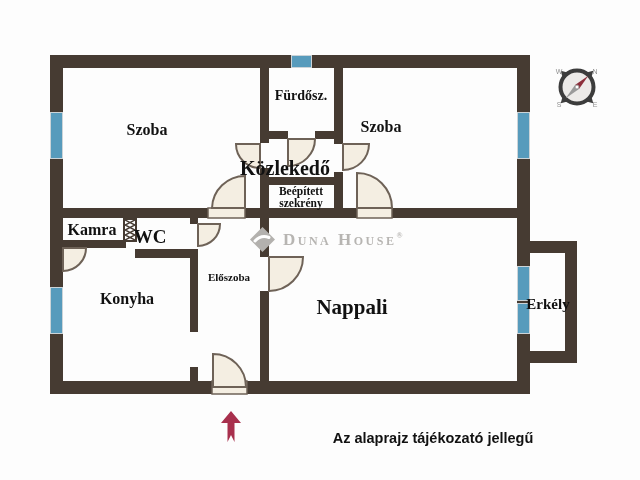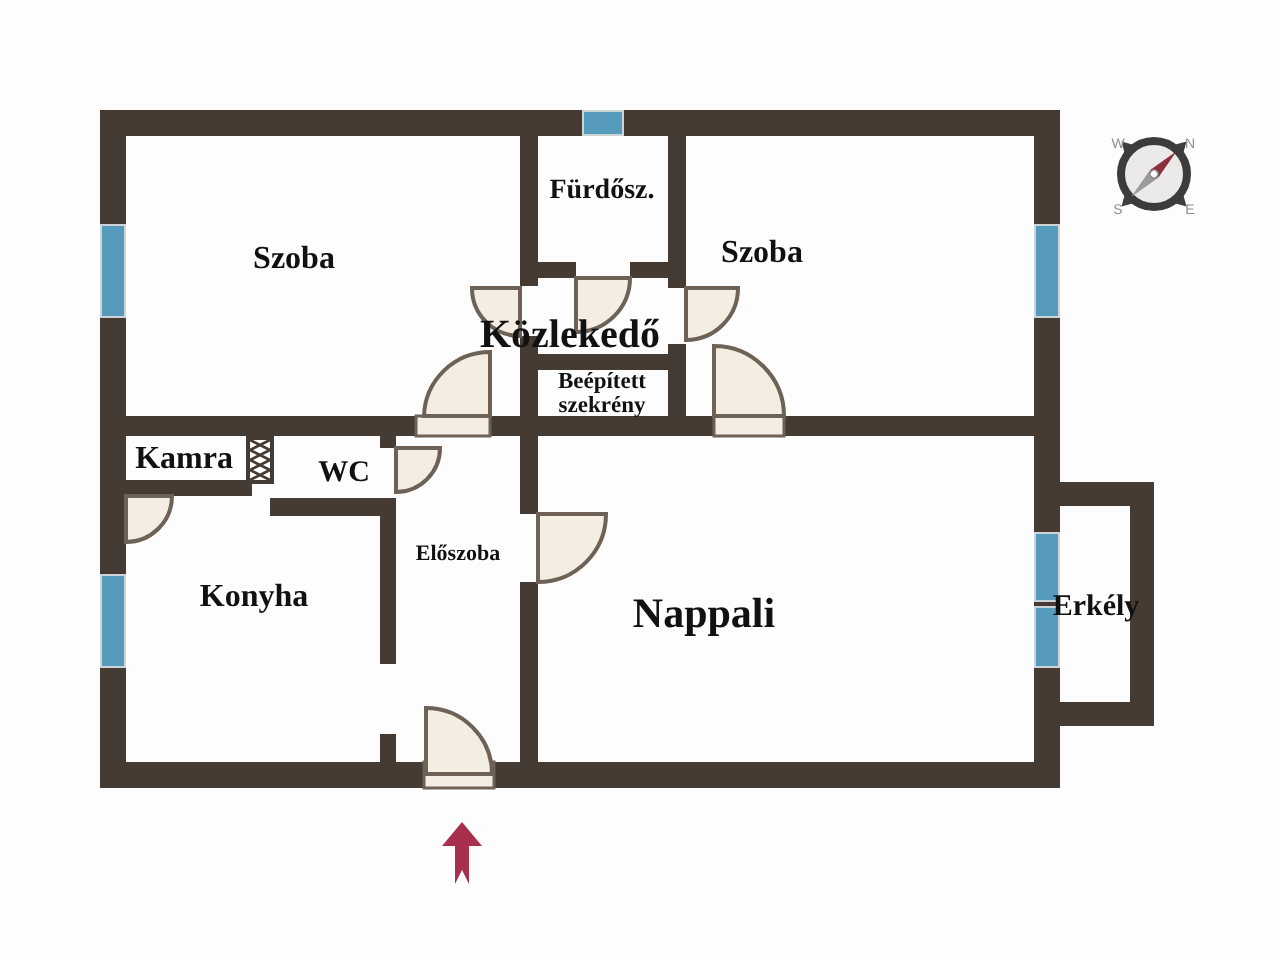--- a/index.html
+++ b/index.html
@@ -81,26 +81,33 @@
     <path class="door" d="M269,257 L303,257 A34,34 0 0 1 269,291 Z"></path>
     <path class="door" d="M213,387 L213,354 A33,33 0 0 1 246,387 Z"></path>
   </svg>
 
   <div class="room-label" style="left:147px;top:130px;font-size:16px">Szoba</div>
   <div class="room-label" style="left:301px;top:96px;font-size:14px">Fürdősz.</div>
   <div class="room-label" style="left:381px;top:127px;font-size:16px">Szoba</div>
   <div class="room-label" style="left:285px;top:168px;font-size:20px">Közlekedő</div>
   <div class="room-label wrap" style="left:301px;top:197px;font-size:11.5px;width:72px">Beépített szekrény</div>
   <div class="room-label" style="left:92px;top:230px;font-size:16px">Kamra</div>
-  <div class="room-label" style="left:172px;top:237px;font-size:15px">WC</div>
+  <div class="room-label" style="left:150px;top:237px;font-size:19px">WC</div>
   <div class="room-label" style="left:229px;top:277px;font-size:11px">Előszoba</div>
   <div class="room-label" style="left:127px;top:299px;font-size:16px">Konyha</div>
   <div class="room-label" style="left:352px;top:307px;font-size:21px">Nappali</div>
   <div class="room-label" style="left:548px;top:304px;font-size:15px">Erkély</div>
 
+  <div id="watermark">
+    <svg width="27" height="27" viewBox="0 0 27 27">
+      <polygon points="13.5,1 26,13.5 13.5,26 1,13.5" fill="#b3b1ae"></polygon>
+      <path d="M6,15 Q12,8.5 20,11.5" stroke="#ffffff" stroke-width="3" fill="none" stroke-linecap="round"></path>
+    </svg>
+    <span class="brand"><span>Duna House</span><sup>®</sup></span>
+  </div>
 
   <svg class="svg-layer" style="left:552px;top:62px" width="50" height="50" viewBox="0 0 50 50">
     <g transform="rotate(45 25 25)" fill="#3f3f3f">
       <polygon points="25,2 21,9 29,9"></polygon>
       <polygon points="25,48 21,41 29,41"></polygon>
       <polygon points="2,25 9,21 9,29"></polygon>
       <polygon points="48,25 41,21 41,29"></polygon>
     </g>
     <circle cx="25" cy="25" r="16.5" fill="#eceae8" stroke="#3c3c3c" stroke-width="4"></circle>
     <g transform="rotate(45 25 25)">
@@ -111,14 +118,15 @@
     <text class="compass-letter" x="7" y="12" text-anchor="middle">W</text>
     <text class="compass-letter" x="43" y="12" text-anchor="middle">N</text>
     <text class="compass-letter" x="7" y="45" text-anchor="middle">S</text>
     <text class="compass-letter" x="43" y="45" text-anchor="middle">E</text>
   </svg>
 
   <svg class="svg-layer" style="left:221px;top:411px" width="20" height="31" viewBox="0 0 20 31">
     <polygon points="10,0 0,12 6.5,12 6.5,31 10,24 13.5,31 13.5,12 20,12" style="fill:var(--arrow,#a8304d)"></polygon>
   </svg>
 
+  <div id="footer-note">Az alaprajz tájékozató jellegű</div>
 
 </div>
 
 </body></html>

